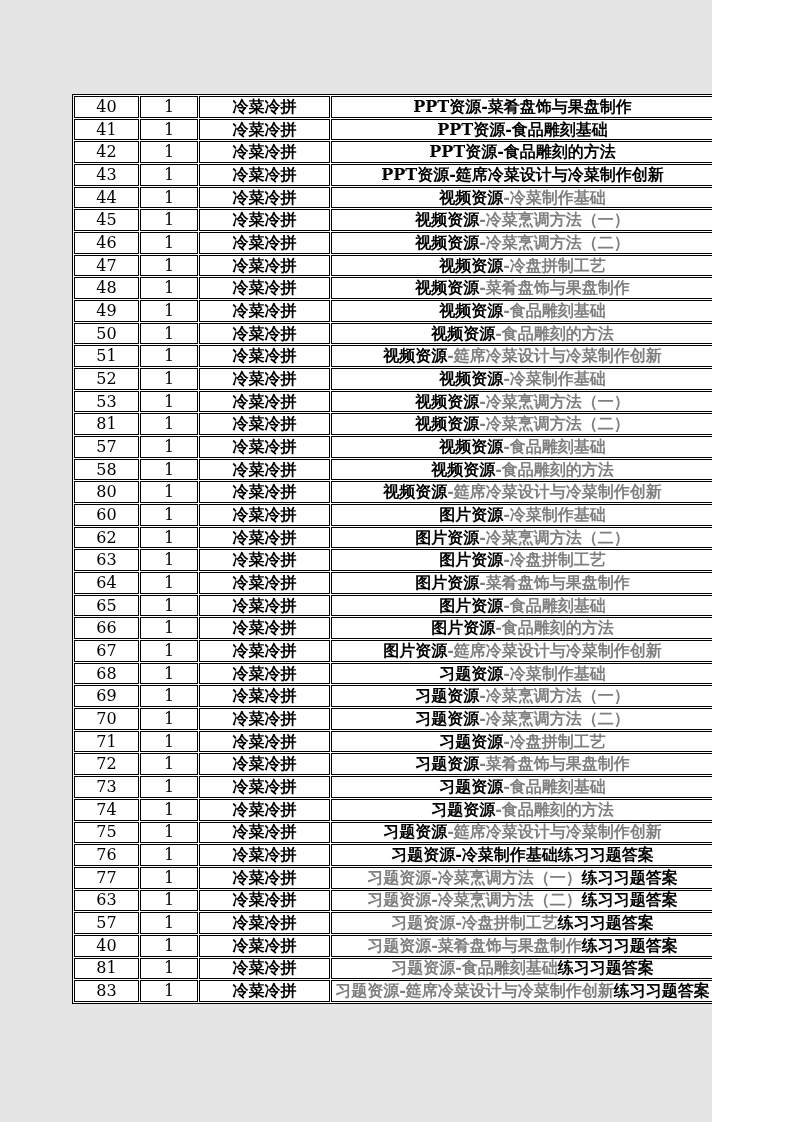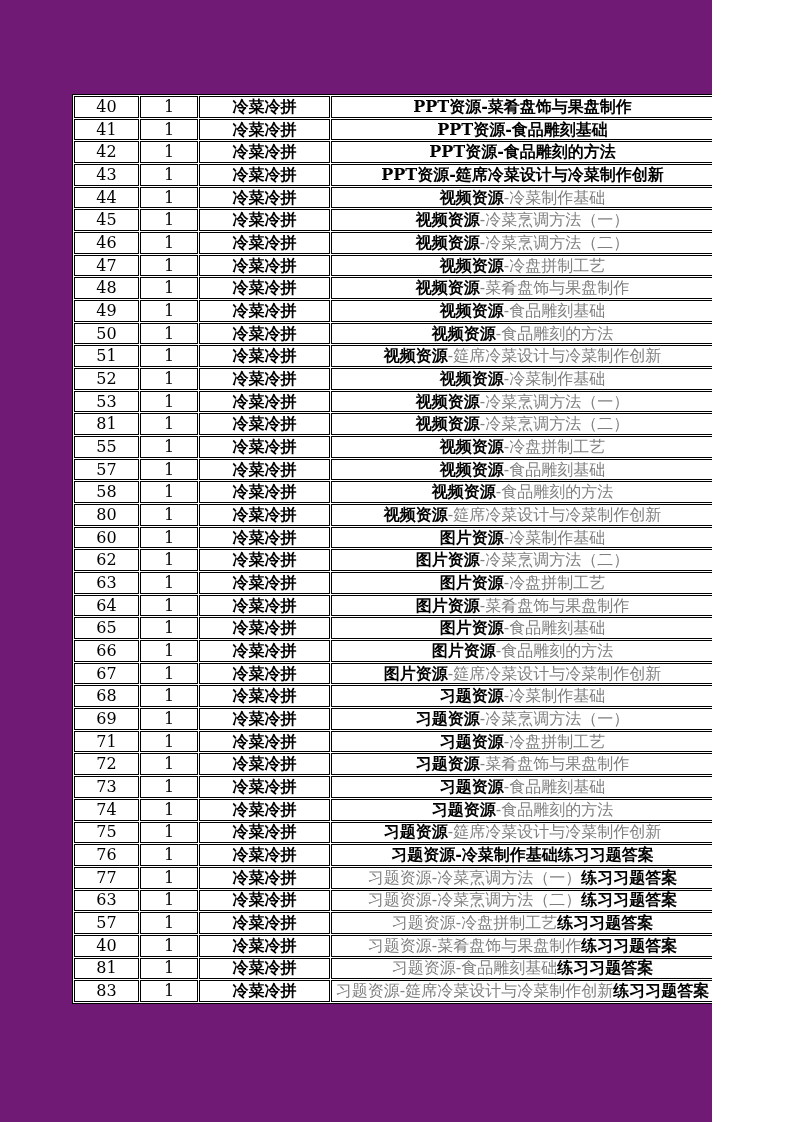--- a/index.html
+++ b/index.html
@@ -4,21 +4,21 @@
 <style>
   html, body { margin: 0; padding: 0; }
   body {
     width: 793px; height: 1122px;
     background: #ffffff;
     font-family: "DejaVu Serif", "Liberation Serif", serif;
   }
   .page {
     position: relative;
     width: 712px; height: 1122px;
-    background: #701a75;
+    background: #e5e5e5;
     overflow: hidden;
   }
   table.res-table {
     position: absolute;
     left: 72px; top: 94px;
     width: 644px; height: 910px;
     border-collapse: separate;
     border-spacing: 1px;
     table-layout: fixed;
     border: 1px solid #000000;
@@ -32,21 +32,21 @@
     margin: 0;
     font-size: 16px;
     line-height: 18px;
     white-space: nowrap;
     overflow: hidden;
     color: #000000;
     background: #ffffff;
   }
   .t-reg  { color: #000000; font-weight: normal; }
   .t-bold { color: #000000; font-weight: bold; }
-  .t-gray { color: #7f7f7f; font-weight: normal; }
+  .t-gray { color: #7f7f7f; font-weight: bold; }
 </style>
 </head>
 <body>
 
 <div class="page">
   <table class="res-table">
     <colgroup>
       <col style="width:65px">
       <col style="width:58px">
       <col style="width:131px">
@@ -137,26 +137,20 @@
           <td class="t-bold">冷菜冷拼</td>
           <td><span class="t-bold">视频资源</span><span class="t-gray">-冷菜烹调方法（一）</span></td>
         </tr>
         <tr>
           <td class="t-reg">81</td>
           <td class="t-reg">1</td>
           <td class="t-bold">冷菜冷拼</td>
           <td><span class="t-bold">视频资源</span><span class="t-gray">-冷菜烹调方法（二）</span></td>
         </tr>
         <tr>
-          <td class="t-reg">55</td>
-          <td class="t-reg">1</td>
-          <td class="t-bold">冷菜冷拼</td>
-          <td><span class="t-bold">视频资源</span><span class="t-gray">-冷盘拼制工艺</span></td>
-        </tr>
-        <tr>
           <td class="t-reg">57</td>
           <td class="t-reg">1</td>
           <td class="t-bold">冷菜冷拼</td>
           <td><span class="t-bold">视频资源</span><span class="t-gray">-食品雕刻基础</span></td>
         </tr>
         <tr>
           <td class="t-reg">58</td>
           <td class="t-reg">1</td>
           <td class="t-bold">冷菜冷拼</td>
           <td><span class="t-bold">视频资源</span><span class="t-gray">-食品雕刻的方法</span></td>
@@ -213,20 +207,26 @@
           <td class="t-reg">68</td>
           <td class="t-reg">1</td>
           <td class="t-bold">冷菜冷拼</td>
           <td><span class="t-bold">习题资源</span><span class="t-gray">-冷菜制作基础</span></td>
         </tr>
         <tr>
           <td class="t-reg">69</td>
           <td class="t-reg">1</td>
           <td class="t-bold">冷菜冷拼</td>
           <td><span class="t-bold">习题资源</span><span class="t-gray">-冷菜烹调方法（一）</span></td>
+        </tr>
+        <tr>
+          <td class="t-reg">70</td>
+          <td class="t-reg">1</td>
+          <td class="t-bold">冷菜冷拼</td>
+          <td><span class="t-bold">习题资源</span><span class="t-gray">-冷菜烹调方法（二）</span></td>
         </tr>
         <tr>
           <td class="t-reg">71</td>
           <td class="t-reg">1</td>
           <td class="t-bold">冷菜冷拼</td>
           <td><span class="t-bold">习题资源</span><span class="t-gray">-冷盘拼制工艺</span></td>
         </tr>
         <tr>
           <td class="t-reg">72</td>
           <td class="t-reg">1</td>

